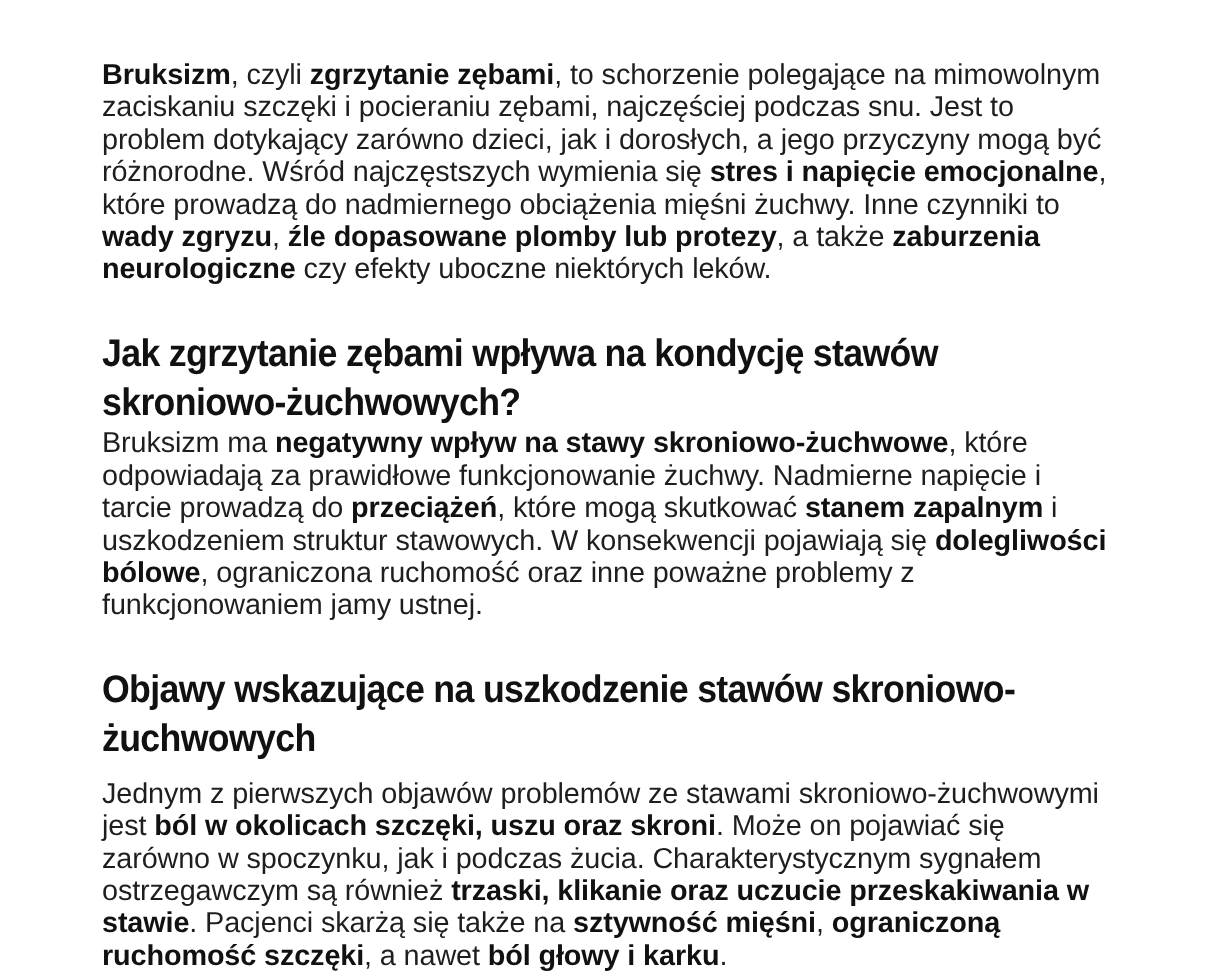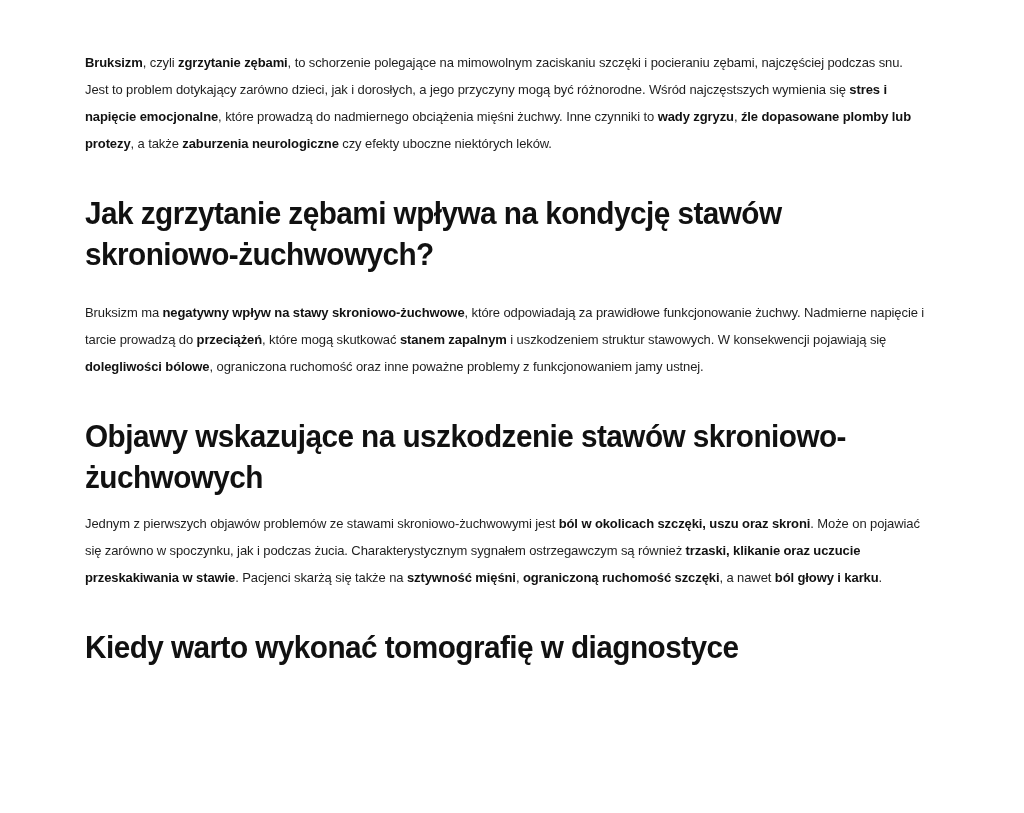--- a/index.html
+++ b/index.html
@@ -16,21 +16,21 @@
       font-family: "Liberation Sans", sans-serif;
     }
     .article {
       position: absolute;
       left: 85px;
       top: 49px;
       width: 840px;
     }
     p.para {
       margin: 0;
-      font-size: 13px;
+      font-size: 24px;
       line-height: 27px;
       color: #1e1e1e;
       letter-spacing: -0.1px;
     }
     p.para b {
       font-weight: bold;
       color: #111111;
     }
     h2.heading {
       margin: 0;
@@ -39,21 +39,21 @@
       font-size: 32px;
       line-height: 41px;
       color: #111111;
       letter-spacing: -0.6px;
       transform: scaleX(0.93);
       transform-origin: left top;
       width: 108%;
     }
     #p1 { margin-top: 0; }
     #h1 { margin-top: 36px; }
-    #p2 { margin-top: 24px; }
+    #p2 { }
     #h2 { margin-top: 36px; }
     #p3 { margin-top: 12px; }
     #h3 { margin-top: 36px; }
   </style>
 </head>
 <body>
 
 <div class="article">
   <p class="para" id="p1"><b>Bruksizm</b><span>, czyli </span><b>zgrzytanie zębami</b><span>, to schorzenie polegające na mimowolnym zaciskaniu szczęki i pocieraniu zębami, najczęściej podczas snu. Jest to problem dotykający zarówno dzieci, jak i dorosłych, a jego przyczyny mogą być różnorodne. Wśród najczęstszych wymienia się </span><b>stres i napięcie emocjonalne</b><span>, które prowadzą do nadmiernego obciążenia mięśni żuchwy. Inne czynniki to </span><b>wady zgryzu</b><span>, </span><b>źle dopasowane plomby lub protezy</b><span>, a także </span><b>zaburzenia neurologiczne</b><span> czy efekty uboczne niektórych leków.</span></p>
 

